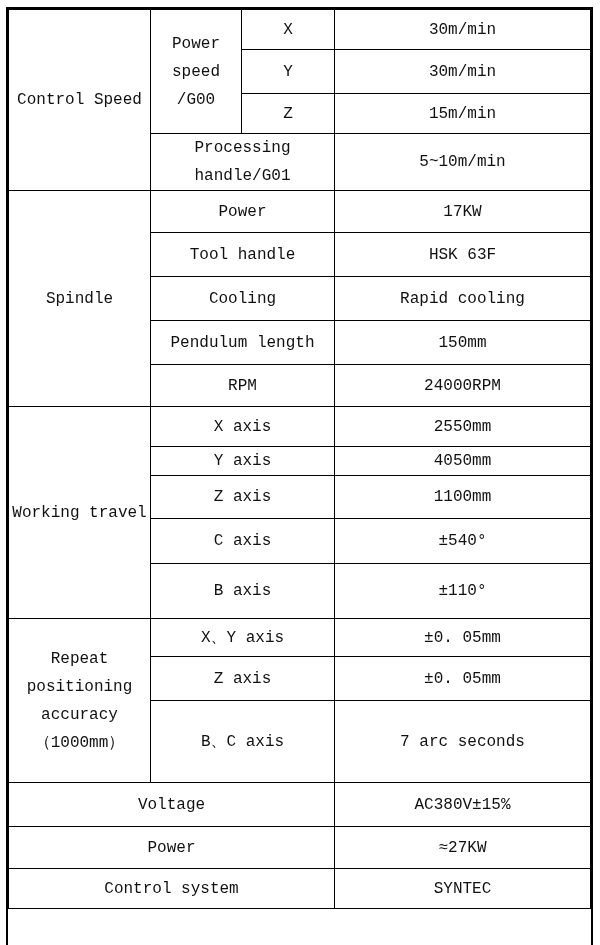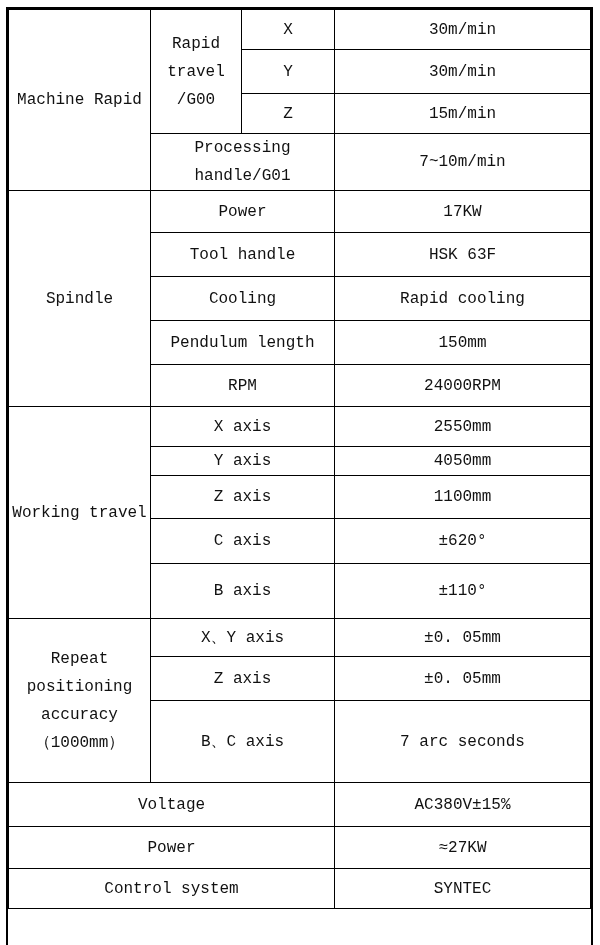--- a/index.html
+++ b/index.html
@@ -53,36 +53,36 @@
     <table class="spec">
       <colgroup>
         <col style="width:142px">
         <col style="width:91px">
         <col style="width:93px">
         <col style="width:auto">
       </colgroup>
       <tbody>
 
         <tr style="height:40px">
-          <td rowspan="4">Machine Rapid</td>
-          <td rowspan="3">Rapid travel /G00</td>
+          <td rowspan="4">Control Speed</td>
+          <td rowspan="3">Power speed /G00</td>
           <td>X</td>
           <td>30m/min</td>
         </tr>
         <tr style="height:44px">
           <td>Y</td>
           <td>30m/min</td>
         </tr>
         <tr style="height:40px">
           <td>Z</td>
           <td>15m/min</td>
         </tr>
         <tr style="height:57px">
           <td colspan="2">Processing handle/G01</td>
-          <td>7~10m/min</td>
+          <td>5~10m/min</td>
         </tr>
 
         <tr style="height:42px">
           <td rowspan="5">Spindle</td>
           <td colspan="2">Power</td>
           <td>17KW</td>
         </tr>
         <tr style="height:44px">
           <td colspan="2">Tool handle</td>
           <td>HSK 63F</td>
@@ -108,21 +108,21 @@
         <tr style="height:26px">
           <td colspan="2">Y axis</td>
           <td>4050mm</td>
         </tr>
         <tr style="height:43px">
           <td colspan="2">Z axis</td>
           <td>1100mm</td>
         </tr>
         <tr style="height:45px">
           <td colspan="2">C axis</td>
-          <td>±620°</td>
+          <td>±540°</td>
         </tr>
         <tr style="height:55px">
           <td colspan="2">B axis</td>
           <td>±110°</td>
         </tr>
 
         <tr style="height:38px">
           <td rowspan="3">Repeat positioning accuracy （1000mm）</td>
           <td colspan="2">X、Y axis</td>
           <td>±0. 05mm</td>

